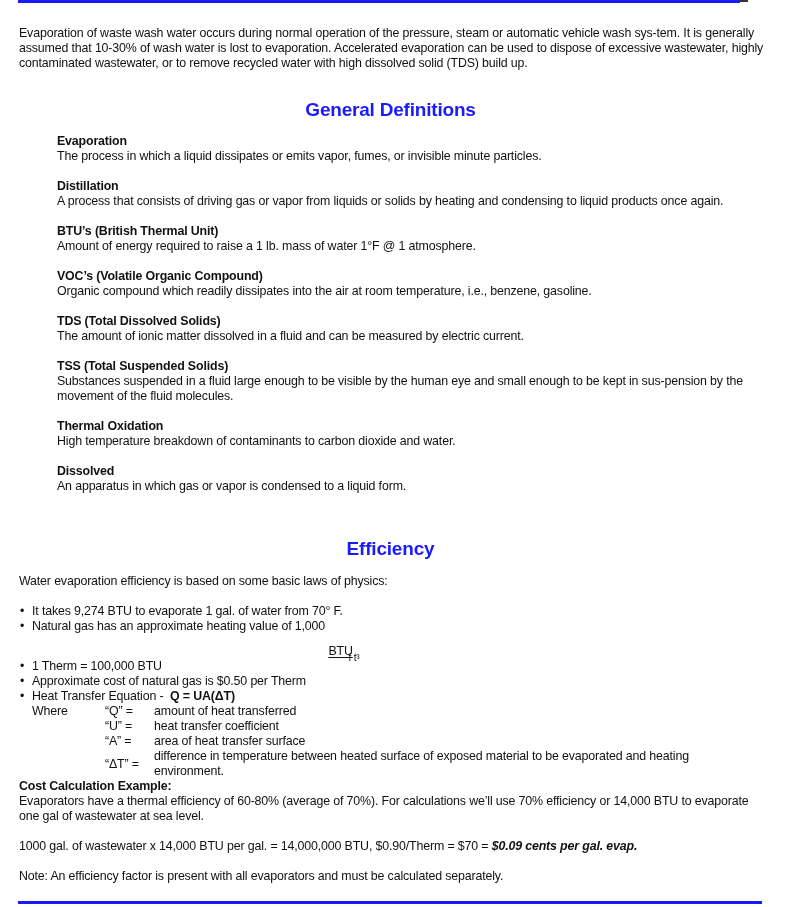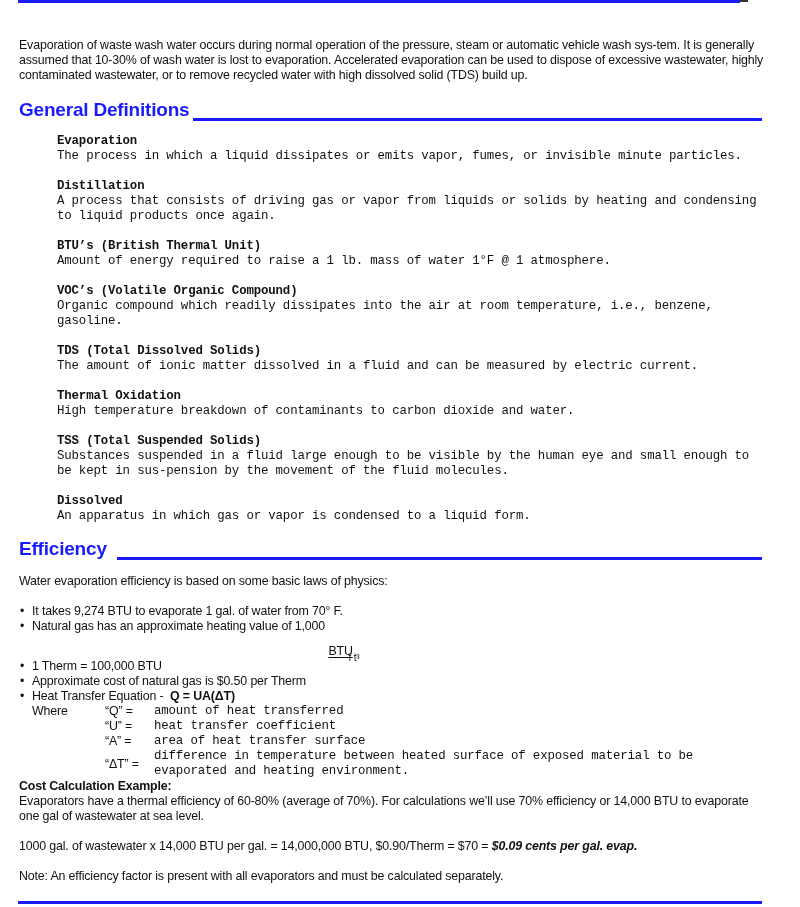--- a/index.html
+++ b/index.html
@@ -9,34 +9,34 @@
   }
   .top-rule {
     position: absolute; left: 18px; top: 0; width: 722px; height: 3px;
     background: #1a1aff;
   }
   .top-rule-tail {
     position: absolute; left: 740px; top: 0; width: 8px; height: 2px; background: #333;
   }
   .text { font-size: 12.4px; line-height: 15px; letter-spacing: -0.15px; }
   .intro {
-    position: absolute; left: 19px; top: 38px; width: 745px;
+    position: absolute; left: 19px; top: 26px; width: 745px;
   }
   .section-head {
-    position: absolute; left: 19px; display: flex; align-items: flex-end; width: 743px;
+    position: absolute; left: 19px; display: flex; align-items: center; width: 743px; flex-direction: column;
   }
   .section-head .title {
     font-weight: bold; color: #1a1aff; font-size: 19px; line-height: 22px;
     letter-spacing: -0.2px; white-space: nowrap;
   }
   .section-head .rule {
     flex: 1; height: 3px; background: #1a1aff; margin-left: 4px; margin-top: 2px;
   }
   .defs { position: absolute; left: 57px; top: 134px; width: 705px; }
-  .def { margin: 0 0 15px 0; font-family: Liberation Mono, monospace; }
+  .def { margin: 0 0 15px 0; }
   .def .term { font-weight: bold; display: block; }
   .def .desc { display: block; }
   .eff-body { position: absolute; left: 19px; top: 574px; width: 760px; }
   .eff-body p { margin: 0; }
   .bullets { list-style: none; margin: 15px 0 0 0; padding: 0; }
   .bullets li { position: relative; padding-left: 13px; font-size: 12.4px; line-height: 15px; }
   .bullets li .dot { position: absolute; left: 1px; top: 0; }
   .frac { display: inline-block; position: relative; vertical-align: top; margin-top: 25px; }
   .frac .num { text-decoration: underline; text-underline-offset: 2px; }
   .frac .den {
@@ -81,26 +81,26 @@
   </div>
   <div class="def">
     <span class="term">VOC’s (Volatile Organic Compound)</span>
     <span class="desc">Organic compound which readily dissipates into the air at room temperature, i.e., benzene, gasoline.</span>
   </div>
   <div class="def">
     <span class="term">TDS (Total Dissolved Solids)</span>
     <span class="desc">The amount of ionic matter dissolved in a fluid and can be measured by electric current.</span>
   </div>
   <div class="def">
+    <span class="term">TSS (Total Suspended Solids)</span>
+    <span class="desc">Substances suspended in a fluid large enough to be visible by the human eye and small enough to be kept in sus-pension by the movement of the fluid molecules.</span>
+  </div>
+  <div class="def">
     <span class="term">Thermal Oxidation</span>
     <span class="desc">High temperature breakdown of contaminants to carbon dioxide and water.</span>
-  </div>
-  <div class="def">
-    <span class="term">TSS (Total Suspended Solids)</span>
-    <span class="desc">Substances suspended in a fluid large enough to be visible by the human eye and small enough to be kept in sus-pension by the movement of the fluid molecules.</span>
   </div>
   <div class="def">
     <span class="term">Dissolved</span>
     <span class="desc">An apparatus in which gas or vapor is condensed to a liquid form.</span>
   </div>
 </div>
 
 <div class="section-head" style="top:538px">
   <span class="title">Efficiency</span>
   <span class="rule" style="margin-left:10px"></span>

